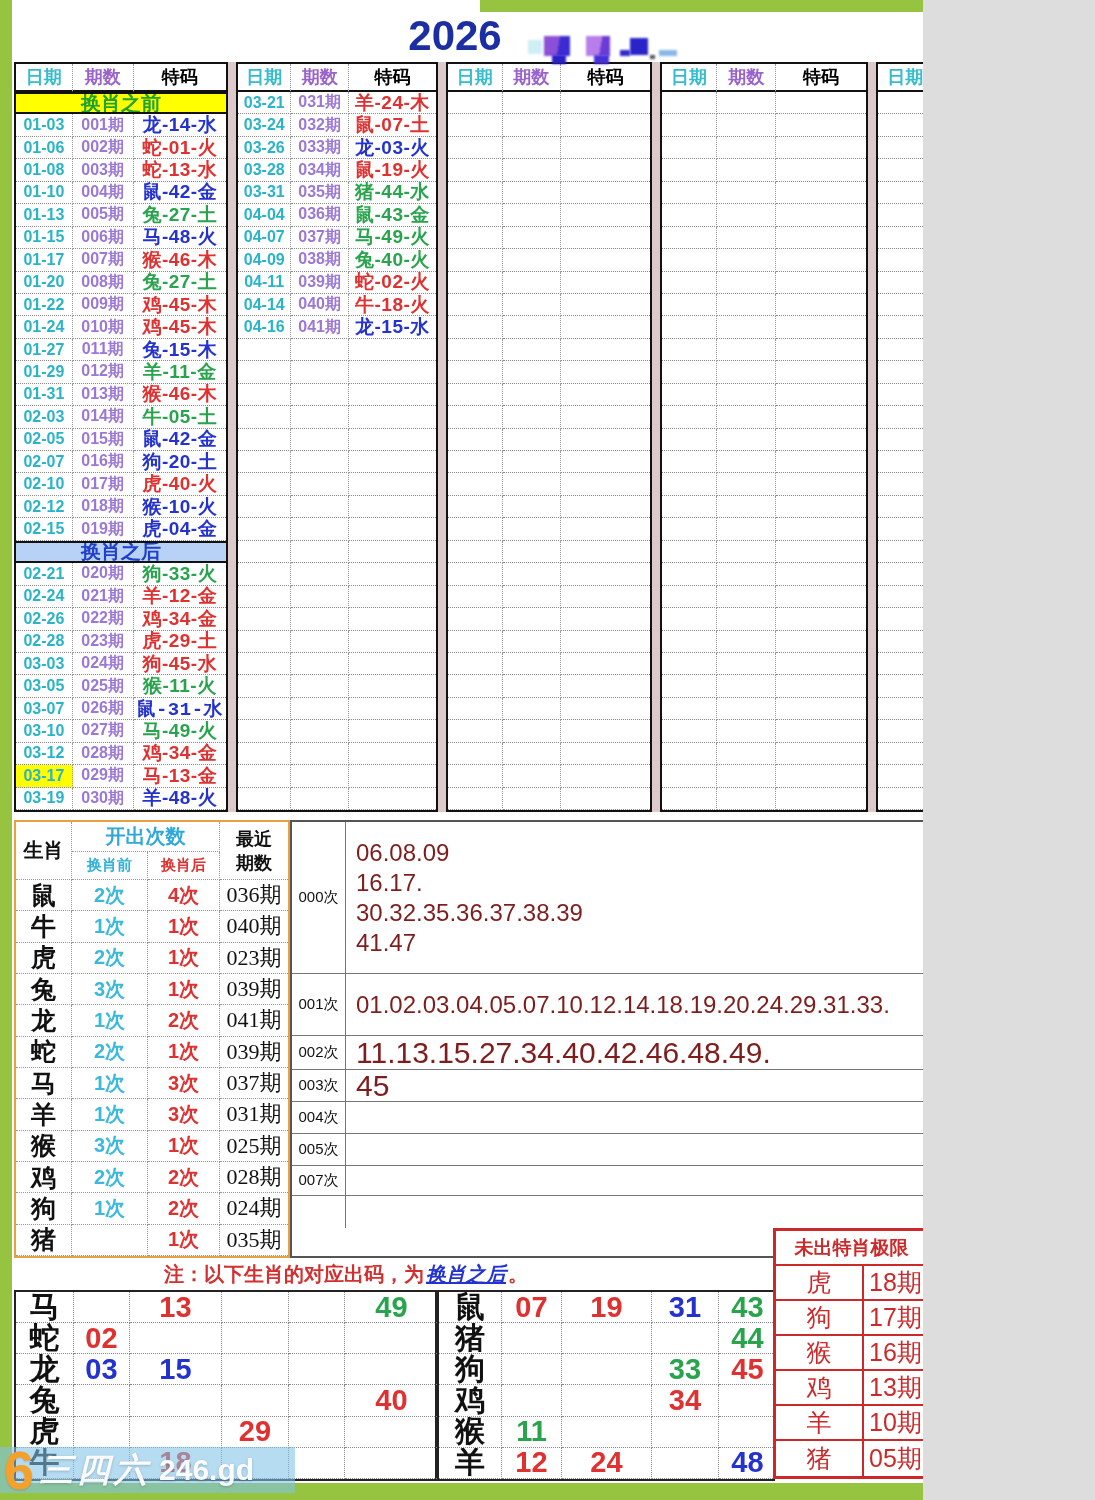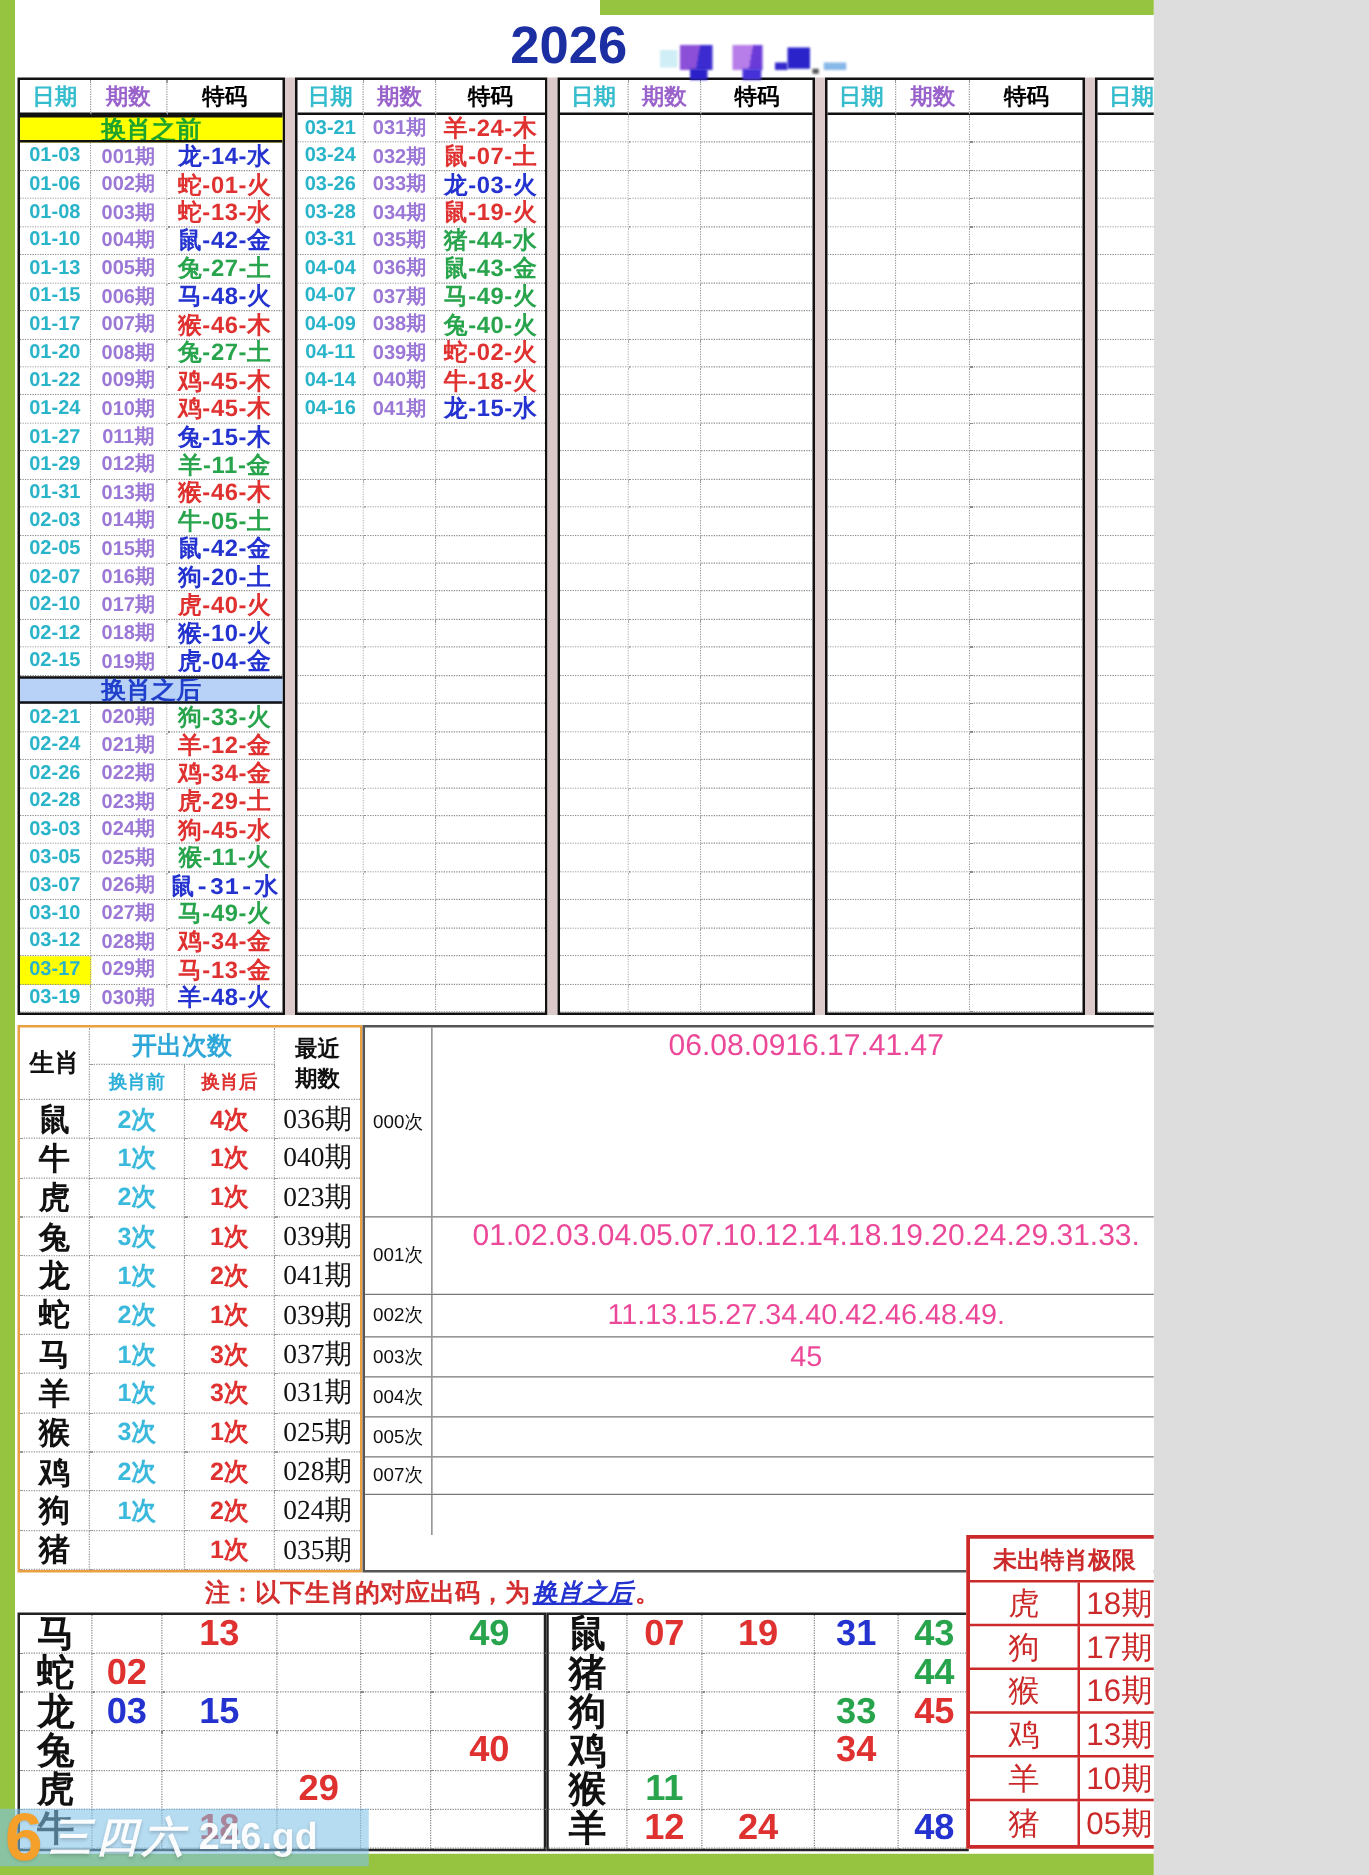--- a/index.html
+++ b/index.html
@@ -52,23 +52,23 @@
   .sav{font-weight:bold;font-size:20px;color:#e03131;}
   .srv{font-size:22px;color:#111;border-right:none;font-family:"Liberation Serif","DejaVu Serif",serif;}
 
   
   #freqTable{position:absolute;left:290px;top:820px;width:790px;height:438px;background:#fff;
       border:2px solid #555;display:flex;flex-direction:column;z-index:1;}
   .frow{display:flex;border-bottom:1px solid #777;}
   .frow:last-child{border-bottom:none;}
   .flabel{width:54px;border-right:1px solid #777;display:flex;align-items:center;justify-content:center;
       font-size:15px;color:#111;}
-  .fvals{flex:1;display:flex;flex-direction:row;justify-content:center;padding-left:10px;
-      font-size:24px;color:#ec4899;}
-  .fvals.big{font-size:23px;}
+  .fvals{flex:1;display:flex;flex-direction:column;justify-content:center;padding-left:10px;
+      font-size:24px;color:#7f1d1d;}
+  .fvals.big{font-size:30px;}
   .fline{line-height:30px;}
   .ftot{width:144px;border-left:1px solid #777;display:flex;align-items:center;justify-content:center;
       font-size:24px;color:#111;}
 
   
   .note{position:absolute;left:14px;top:1258px;width:514px;height:32px;display:flex;align-items:center;
       justify-content:flex-end;font-size:20px;font-weight:bold;color:#d32f2f;z-index:1;white-space:nowrap;}
   .note .em{color:#2433cf;font-style:italic;text-decoration:underline;margin:0 2px;}
 
   
@@ -696,20 +696,21 @@
       <div class="sc sav">1次</div>
       <div class="sc srv">035期</div>
     </div>
 
   <div id="freqTable">
       <div class="frow" style="height: 152px;">
         <div class="flabel">000次</div>
         <div class="fvals">
           <div class="fline">06.08.09</div>
           <div class="fline">16.17.</div>
+          <div class="fline">30.32.35.36.37.38.39</div>
           <div class="fline">41.47</div>
         </div>
         <div class="ftot">共20个</div>
       </div>
       <div class="frow" style="height: 62px;">
         <div class="flabel">001次</div>
         <div class="fvals">
           <div class="fline">01.02.03.04.05.07.10.12.14.18.19.20.24.29.31.33.</div>
         </div>
         <div class="ftot">共18个</div>

